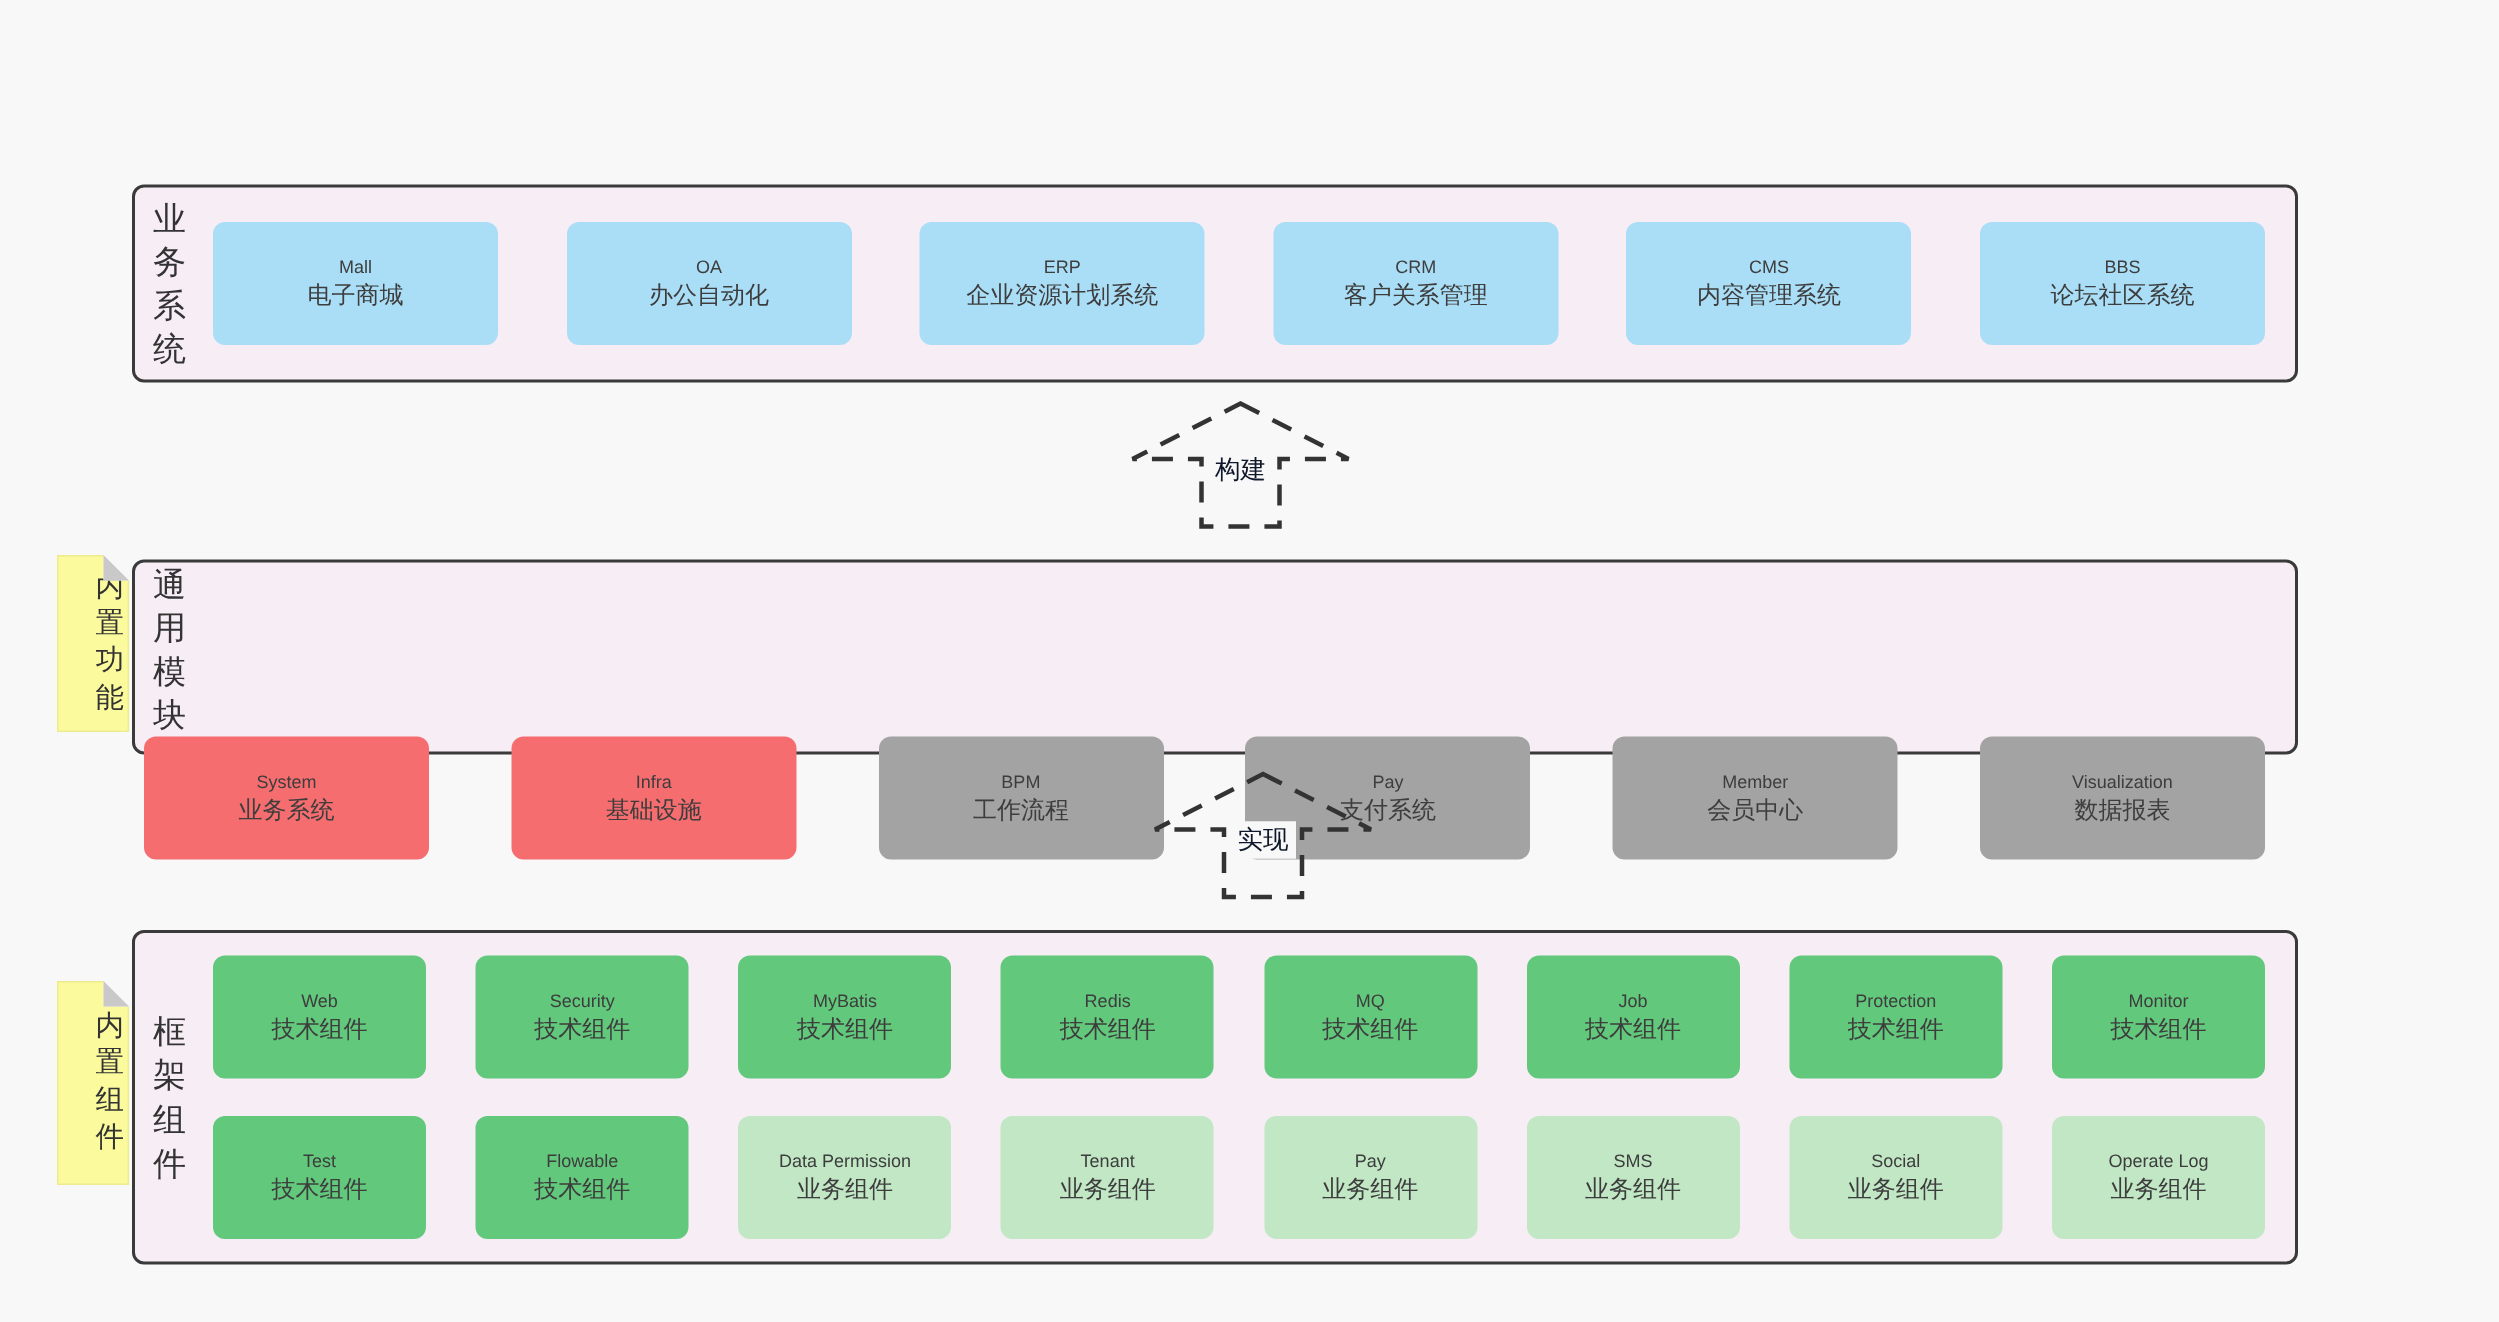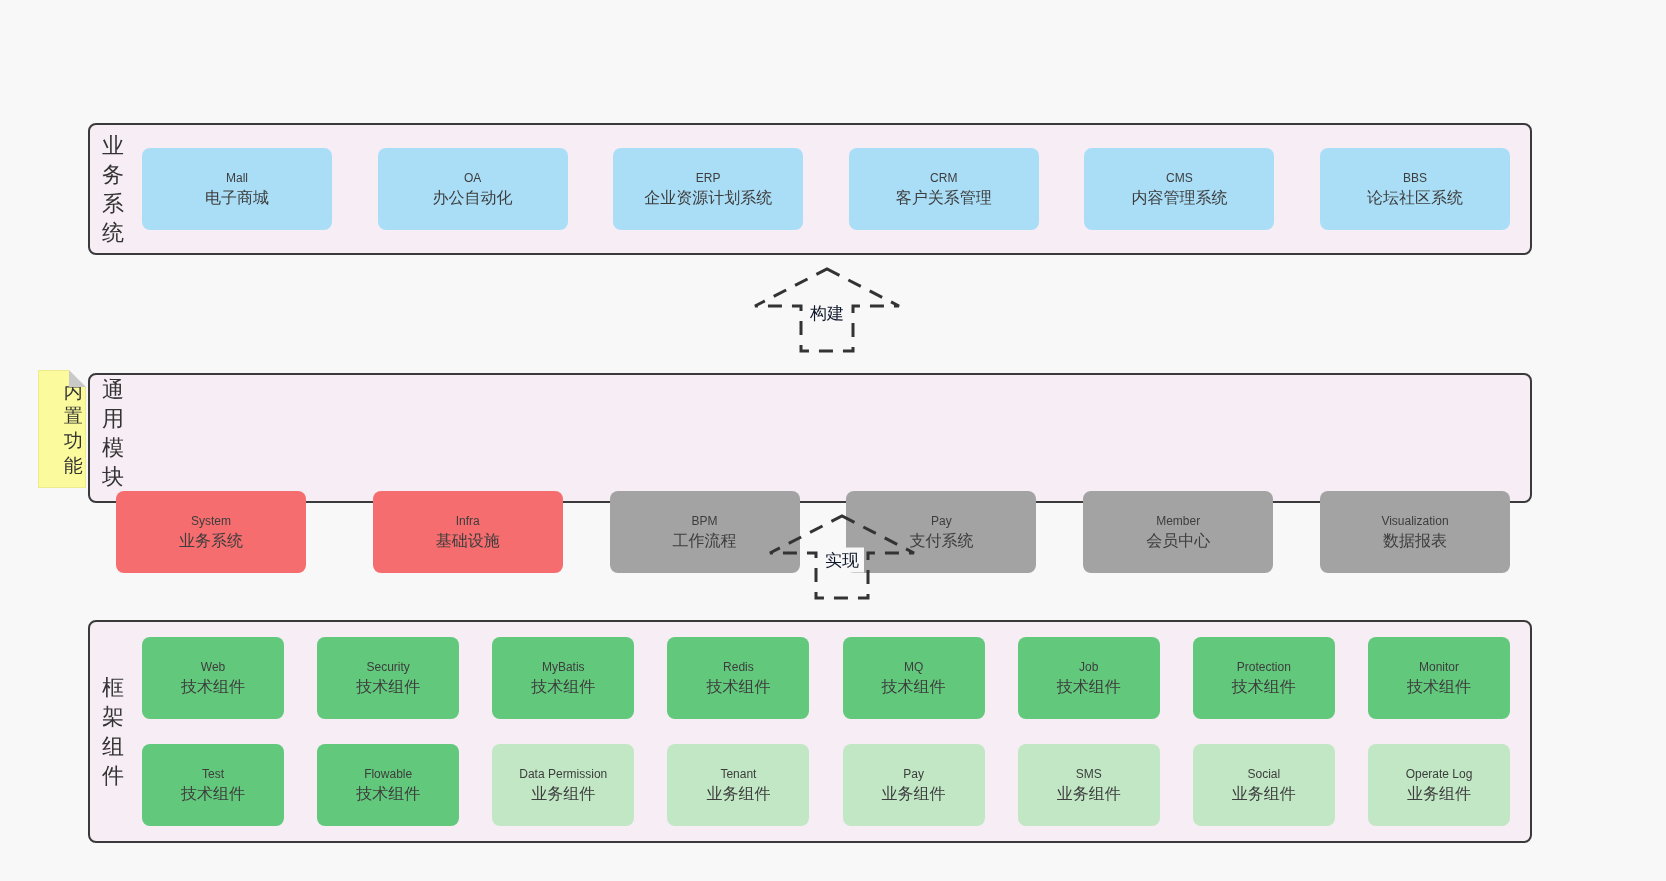--- a/index.html
+++ b/index.html
@@ -27,21 +27,21 @@
   .row { display:flex; justify-content:space-between; }
 
   .box {
     border-radius:8px; display:flex; flex-direction:column;
     align-items:center; justify-content:center; text-align:center;
     color:#3d3d3d; padding:4px 10px;
   }
   .w6 { width:190px; height:82px; }
   .w8 { width:142px; height:82px; }
   .blue  { background:#aadef7; }
-  .red   { background:#f66d6f;margin-left:20px; }
+  .red   { background:#f66d6f; }
   .pink  { background:#a3a3a3; }
   .green { background:#62c87c; }
   .lgreen{ background:#c1e7c5; }
   .box-title { font-size:12px; line-height:1.45; }
   .box-sub   { font-size:16px; line-height:1.35; }
 
   .sticky-note {
     position:absolute; left:38px; width:48px; background:#fbfb9d;
     border:1px solid #ecec8e; z-index:1;
     display:flex; align-items:center; justify-content:flex-end;
@@ -145,20 +145,24 @@
     </div>
   </div>
 
   <div class="arrow" style="left:767px; top:513px;">
     <svg viewBox="0 0 150 88">
       <polygon points="75,3 147,40 101,40 101,85 49,85 49,40 3,40" fill="none" stroke="#333333" stroke-width="3" stroke-dasharray="14 10" stroke-linejoin="miter"></polygon>
     </svg>
     <div class="arrow-label">实现</div>
   </div>
 
+  <div class="sticky-note" style="top:654px; height:136px;">
+    <div class="fold"></div>
+    <span class="vtext">内置组件</span>
+  </div>
 
   <div class="band" style="top:620px; height:223px;">
     <div class="band-label">
       <span class="vtext">框架组件</span>
     </div>
     <div class="band-content">
       <div class="row">
         <div class="box w8 green">
           <div class="box-title">Web</div>
           <div class="box-sub">技术组件</div>

